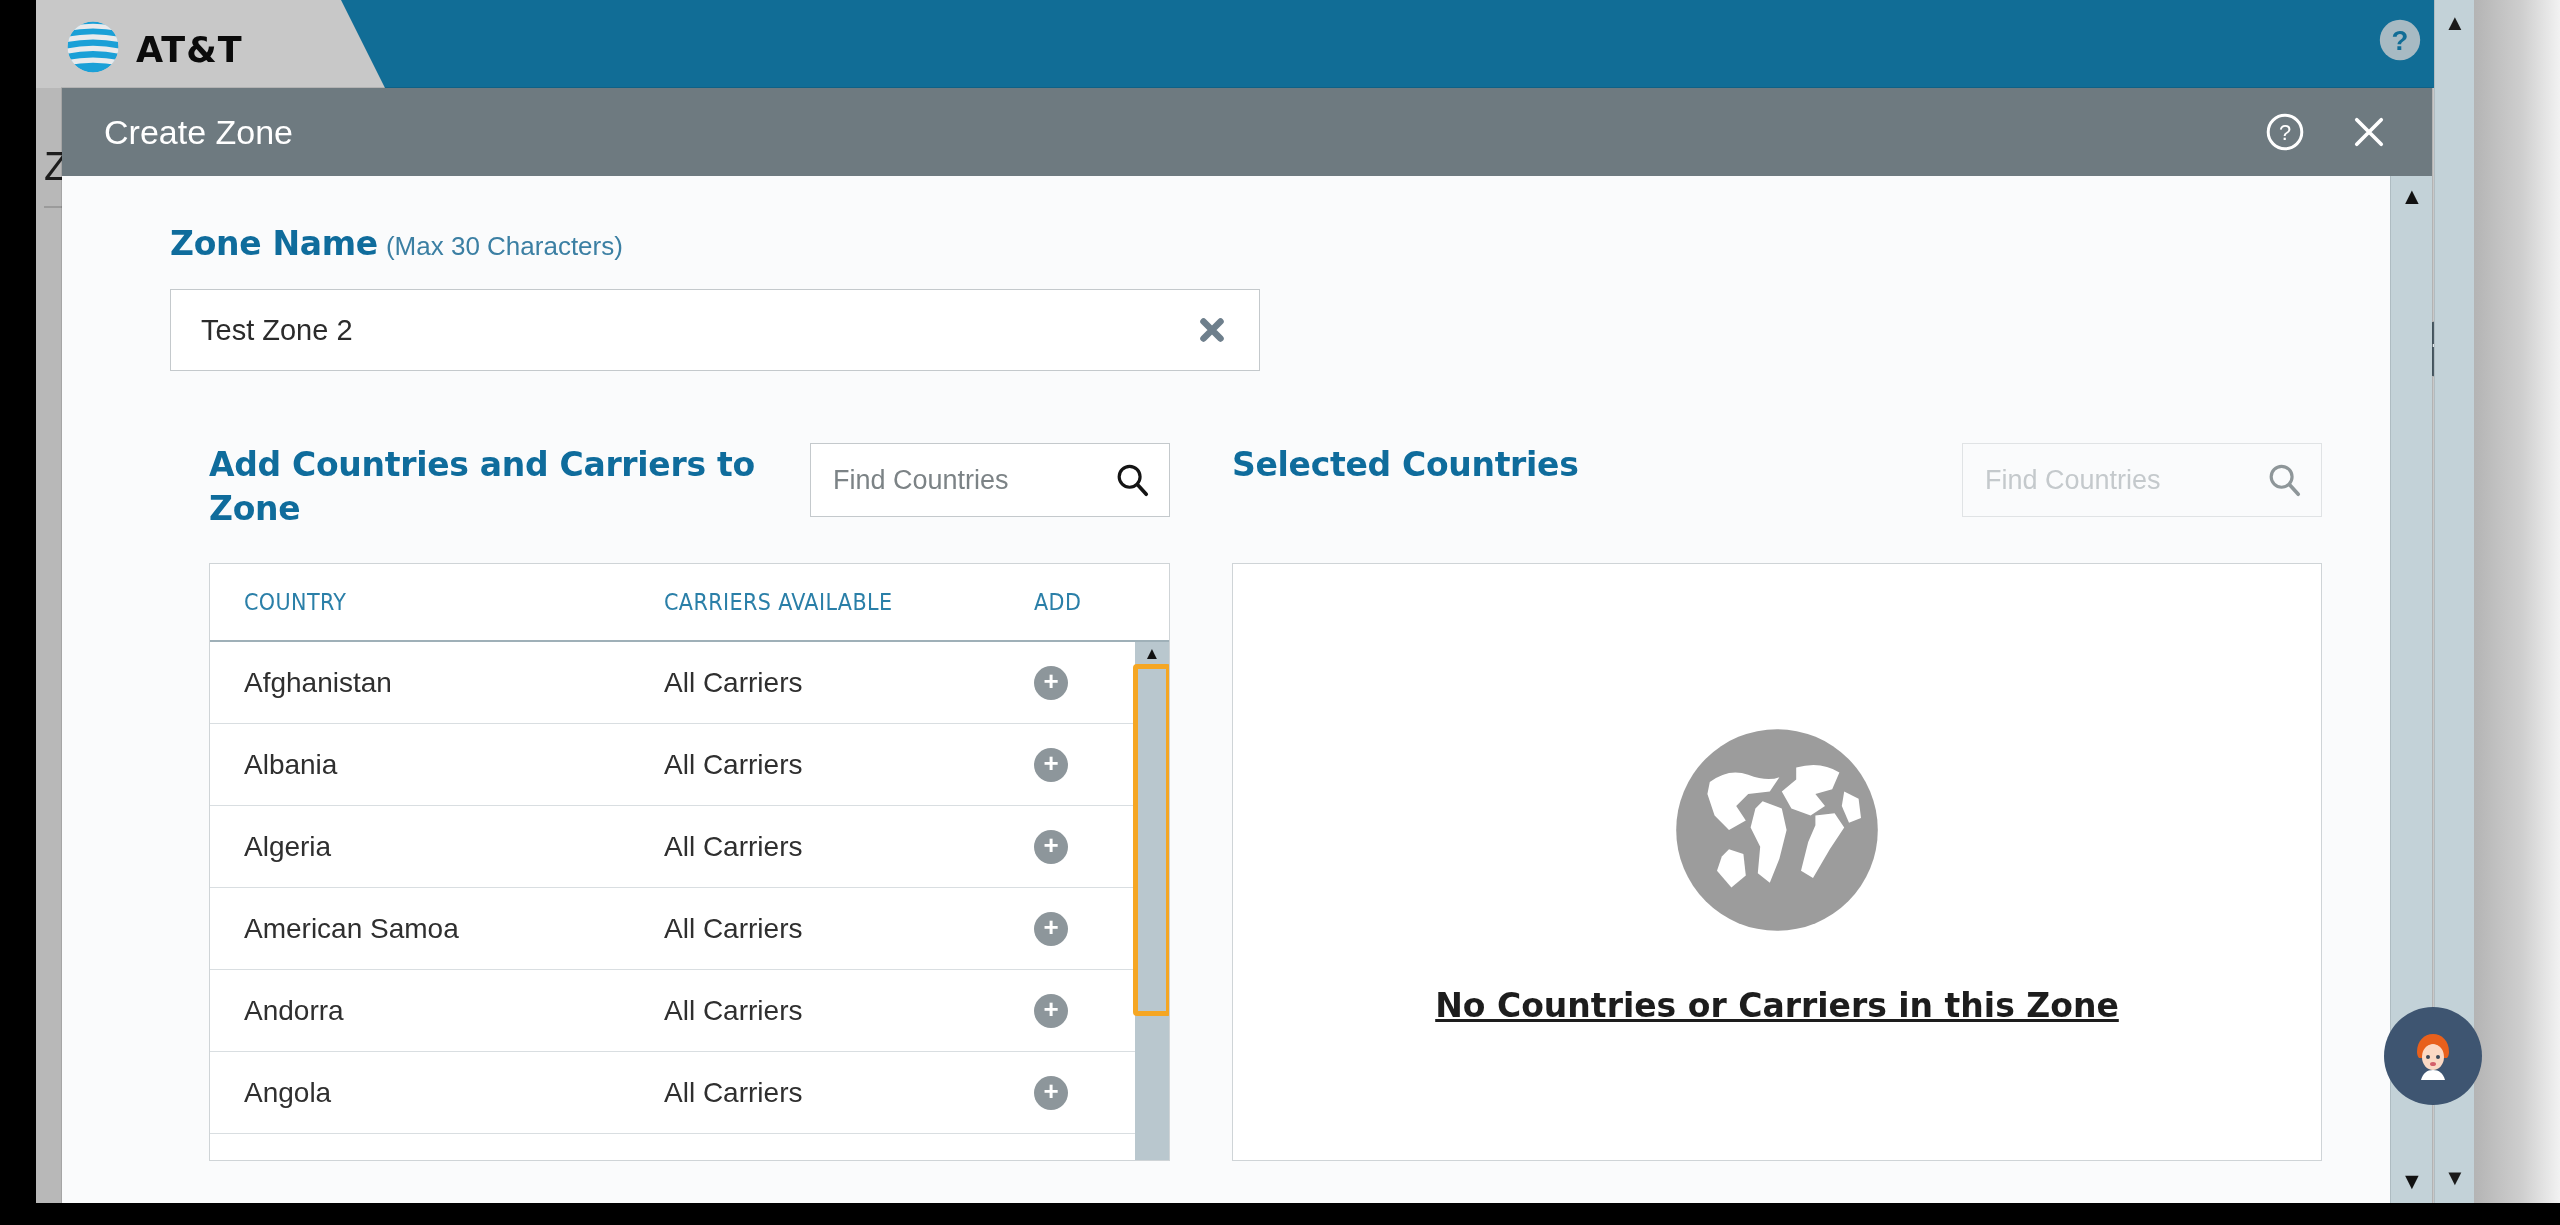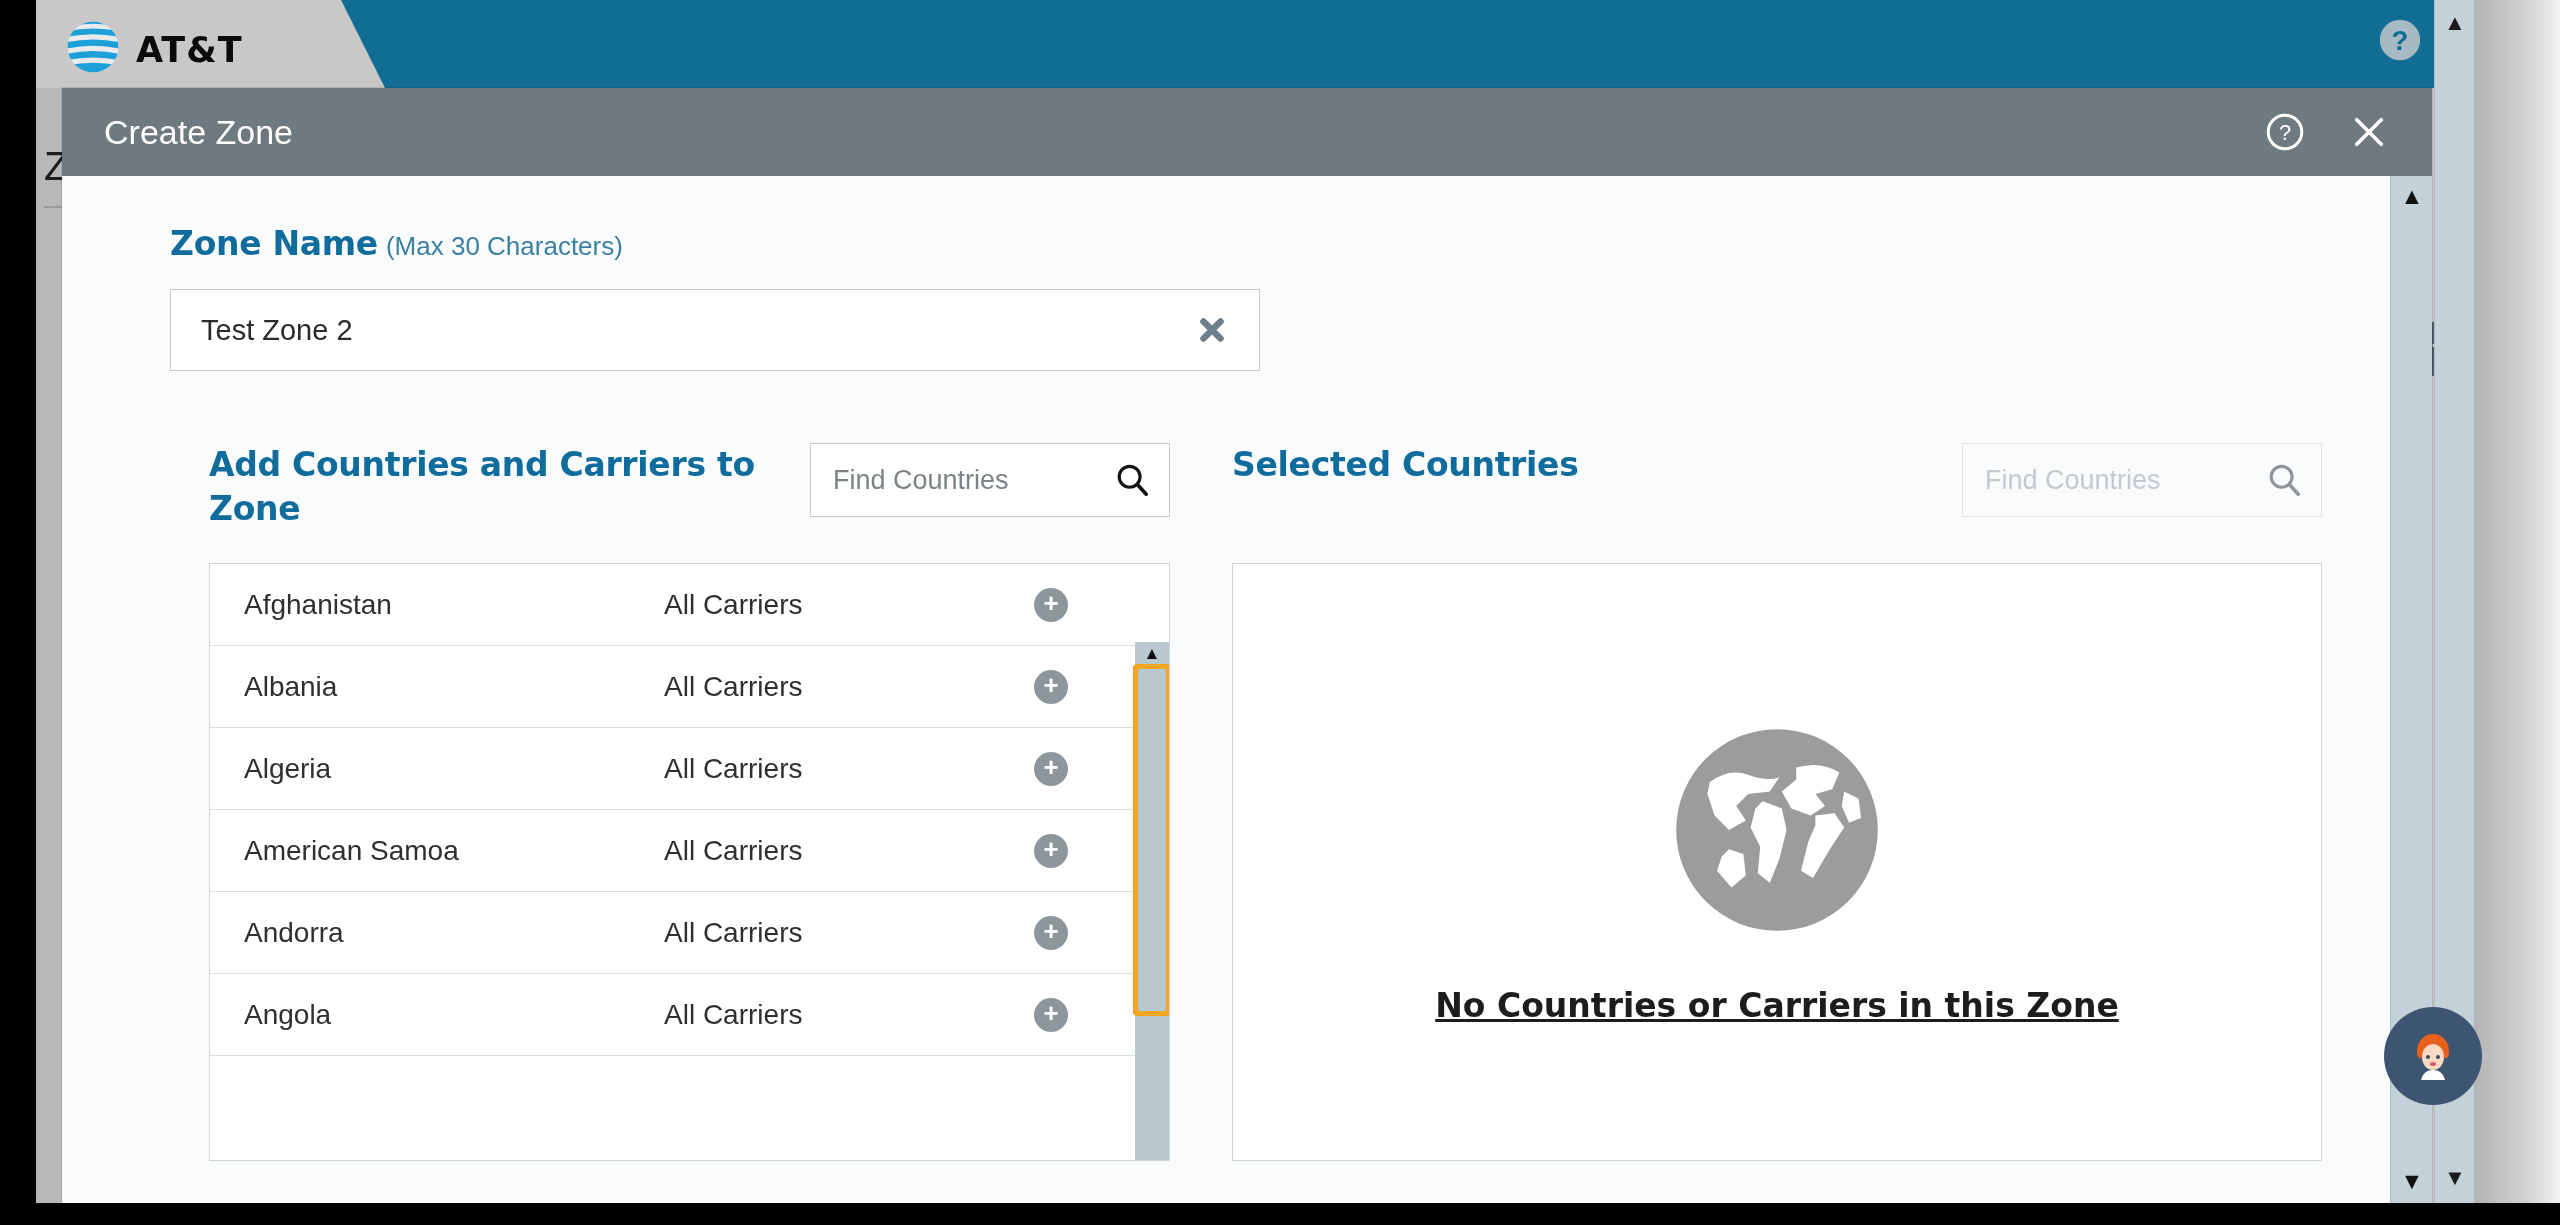--- a/index.html
+++ b/index.html
@@ -360,20 +360,25 @@
               <div class="search-box">
                 <input class="search-input" type="text" placeholder="Find Countries" style="">
                 <svg class="search-ic" viewBox="0 0 24 24">
                   <circle cx="10.5" cy="10" r="6.6" fill="none" stroke="#141414" stroke-width="2"></circle>
                   <path d="M15.4 14.9 L21 21" stroke="#141414" stroke-width="2.3" stroke-linecap="round"></path>
                 </svg>
               </div>
             </div>
 
             <div class="table-wrap">
+              <div class="tbl-header">
+                <div class="th c-country">COUNTRY</div>
+                <div class="th c-carriers">CARRIERS AVAILABLE</div>
+                <div class="th c-add">ADD</div>
+              </div>
 
               <div class="tbl-body">
                 <div class="trow">
                   <div class="td c-country">Afghanistan</div>
                   <div class="td c-carriers">All Carriers</div>
                   <div class="c-add">
                     <div class="add-btn">
                         <span>+</span>
                       </div>
                   </div>

